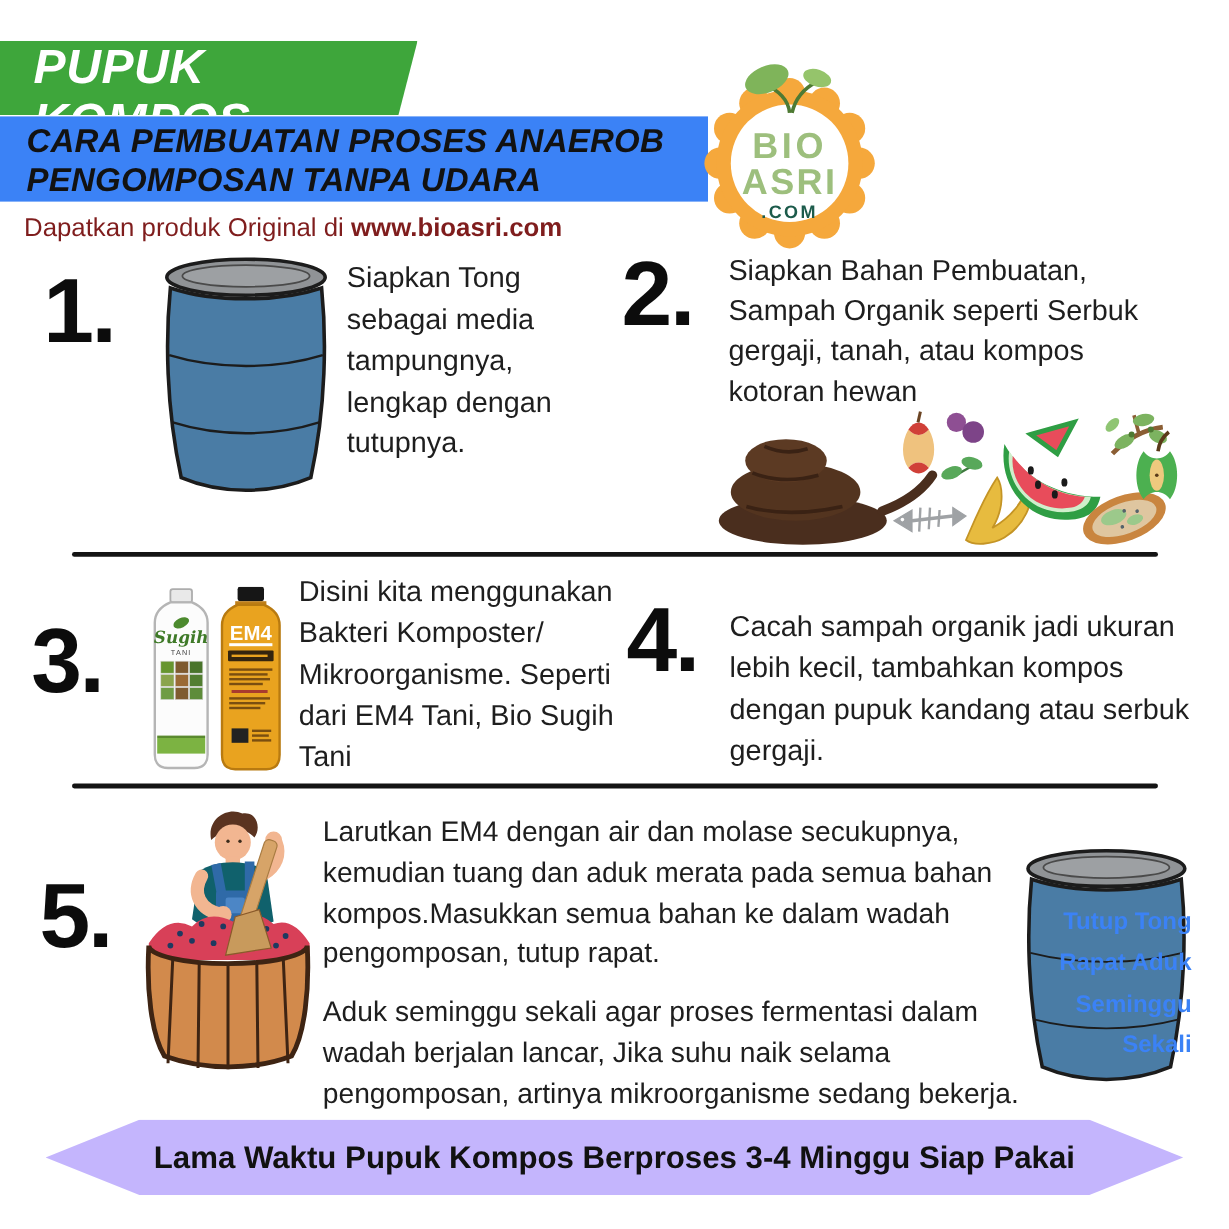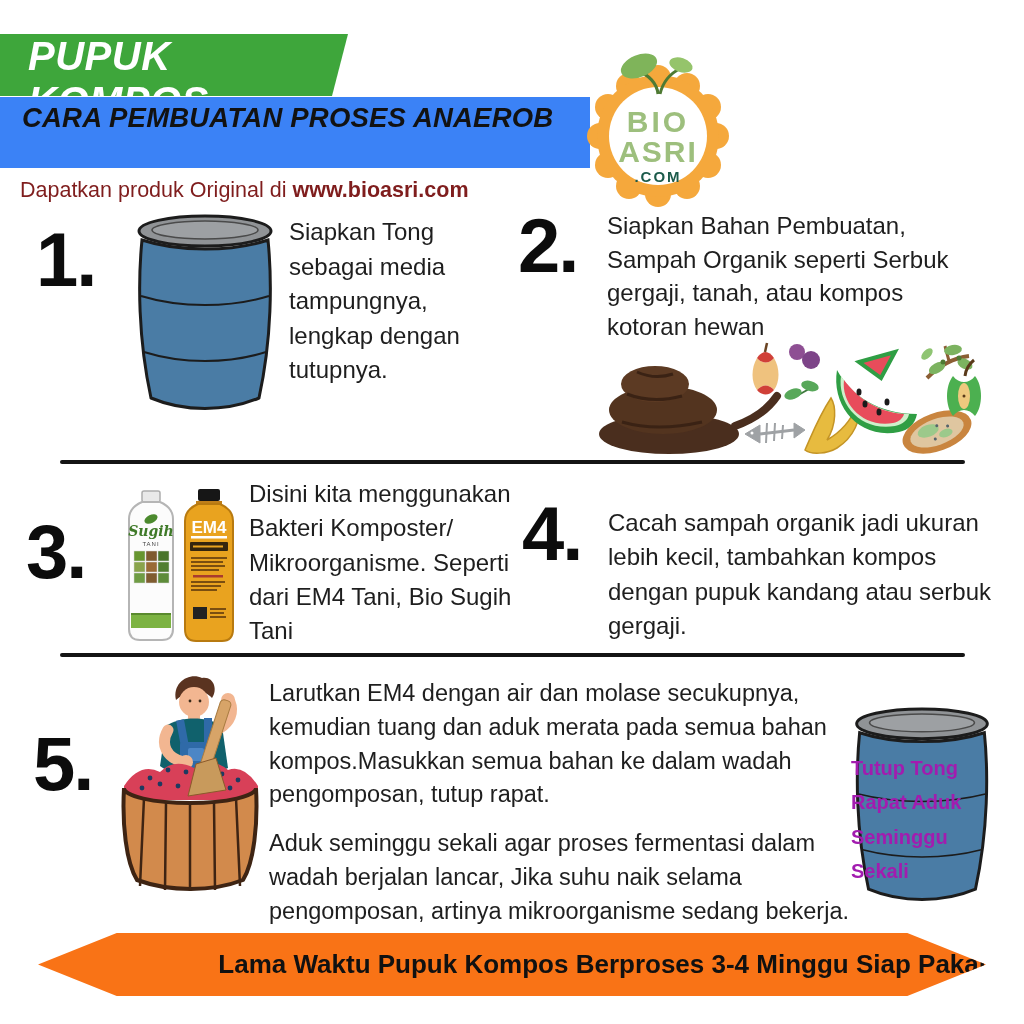--- a/index.html
+++ b/index.html
@@ -32,42 +32,43 @@
 
   
   .num{font-weight:800;font-size:76px;line-height:1;color:#0c0c0c;letter-spacing:-2px;}
   .step-text{font-size:24px;line-height:1.44;color:#1e1e1e;}
   .step5-text{font-size:23.5px;line-height:1.44;color:#1e1e1e;}
 
   .divider{left:60px;width:905px;height:4px;background:#141414;border-radius:2px;}
 
   
   .barrel-note{
-    left:0;right:0;top:46px;text-align:left;
-    font-size:20px;font-weight:800;line-height:1.72;color:#a21caf;
+    left:0;right:0;top:46px;text-align:right;
+    font-size:20px;font-weight:800;line-height:1.72;color:#3b82f6;
   }
 
   
   .footer-ribbon{
-    left:38px;top:933px;width:948px;height:63px;background:#f97316;
+    left:38px;top:933px;width:948px;height:63px;background:#c4b5fd;
     clip-path:polygon(8.3% 0,91.7% 0,100% 50%,91.7% 100%,8.3% 100%,0 50%);
-    display:flex;align-items:center;justify-content:flex-end;
+    display:flex;align-items:center;justify-content:center;
   }
   .footer-ribbon .t{font-size:26px;font-weight:700;color:#111;}
   svg{display:block;}
 </style>
 </head>
 <body>
 
 <div class="abs green-banner">
   <span class="t">PUPUK KOMPOS</span>
 </div>
 
 <div class="abs yellow-banner">
   <div class="l">CARA PEMBUATAN PROSES ANAEROB</div>
+  <div class="l">PENGOMPOSAN TANPA UDARA</div>
 </div>
 
 <div class="abs" style="left:583px;top:48px;width:150px;height:160px;">
   <svg width="150" height="160" viewBox="0 0 150 160">
     <g fill="#F5A83C">
       <circle cx="133" cy="88" r="13"></circle>
         <circle cx="125" cy="117" r="13"></circle>
         <circle cx="104" cy="138" r="13"></circle>
       <circle cx="75" cy="146" r="13"></circle>
         <circle cx="46" cy="138" r="13"></circle>

